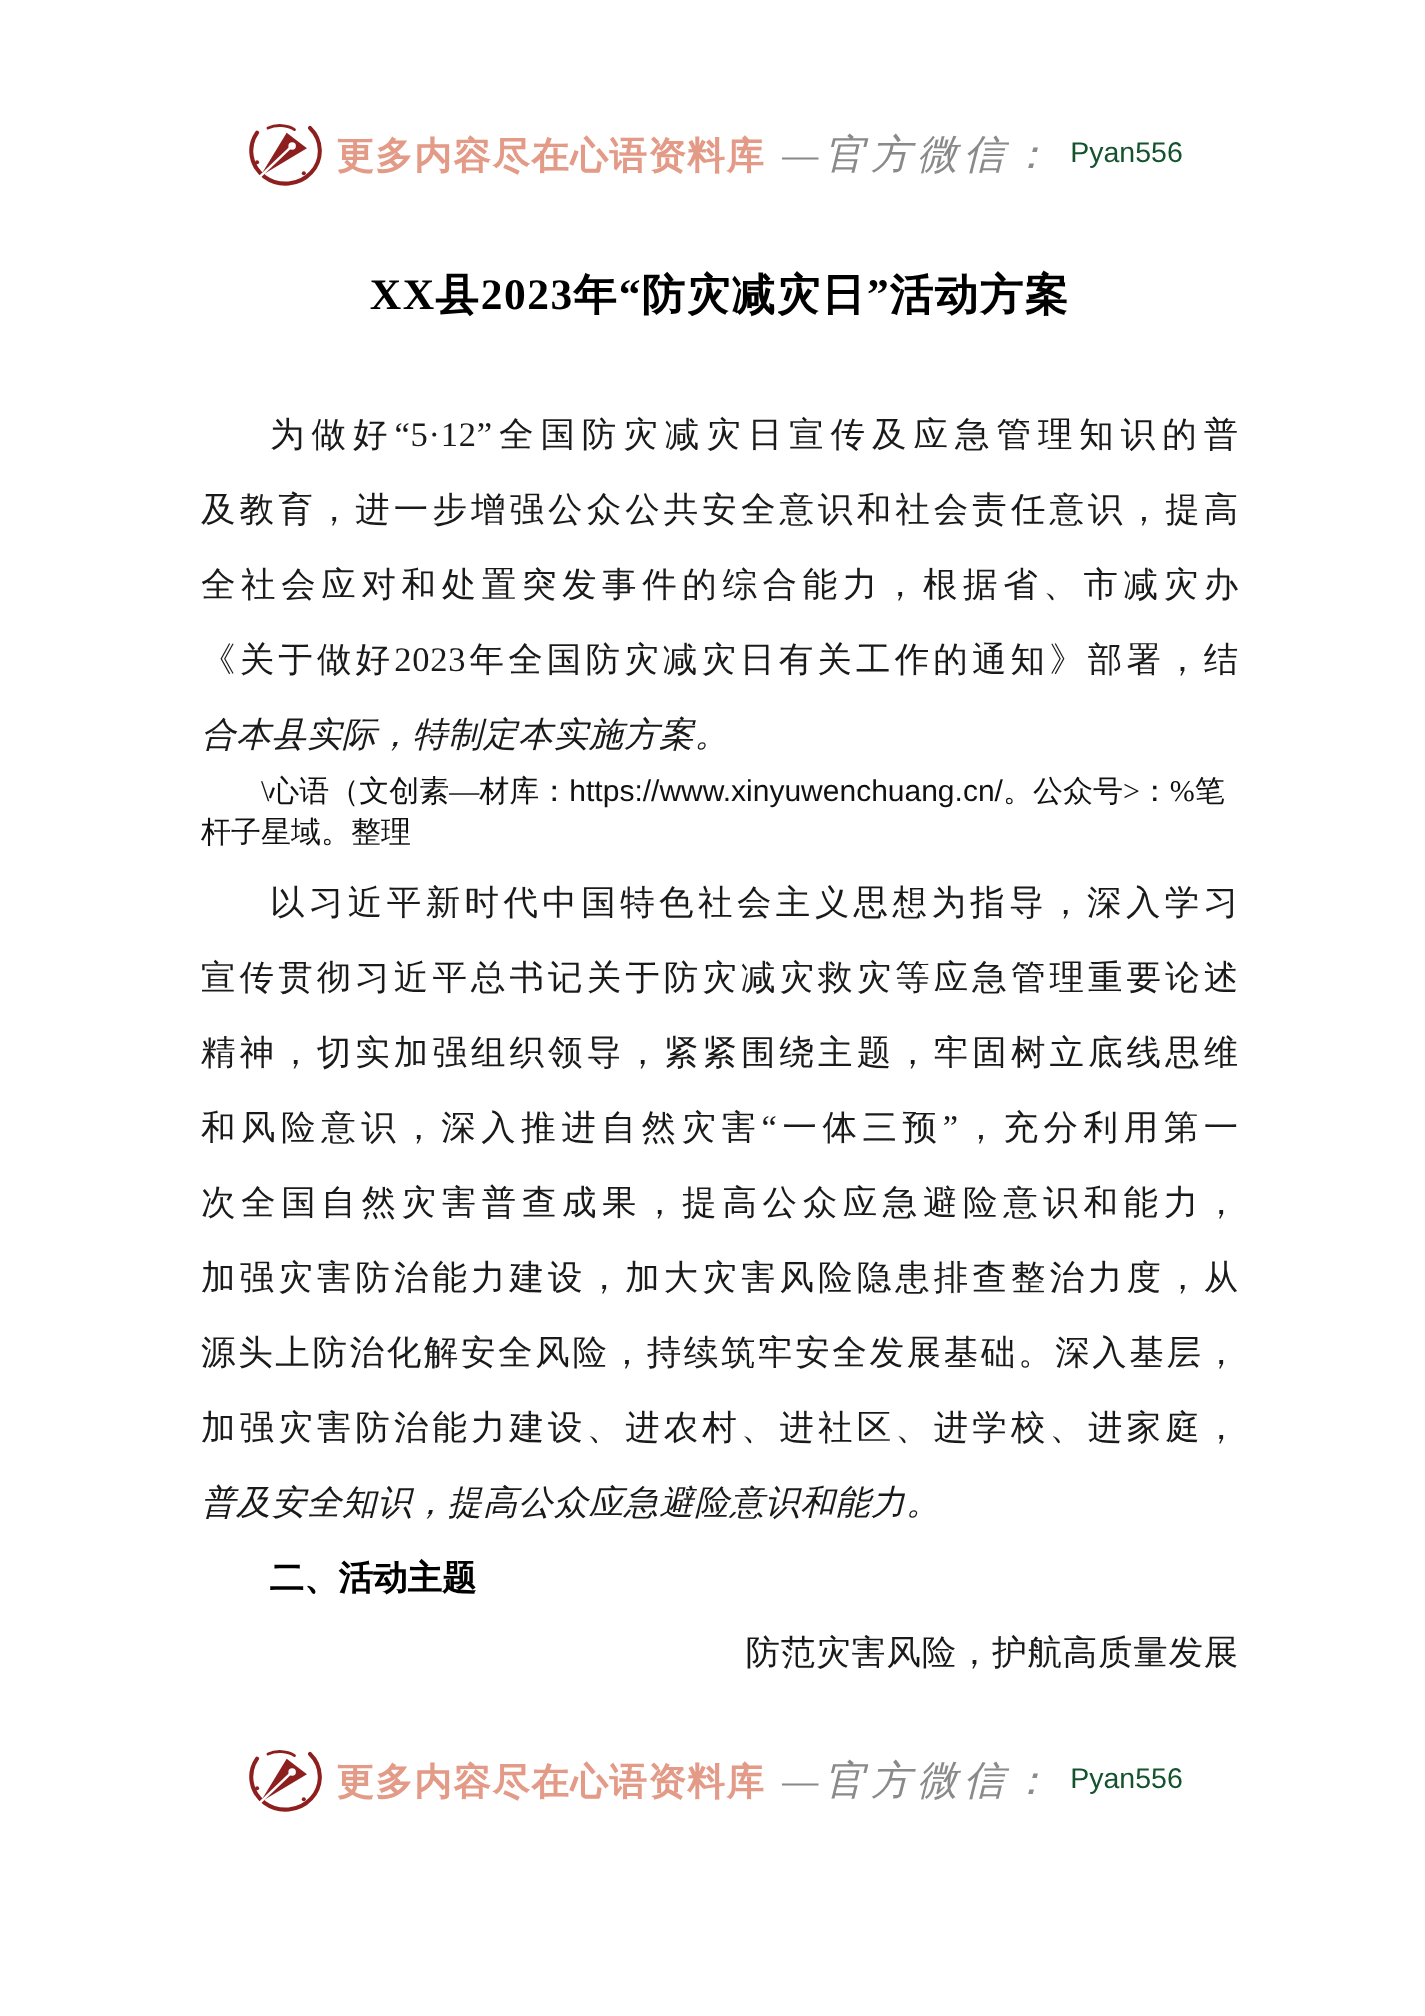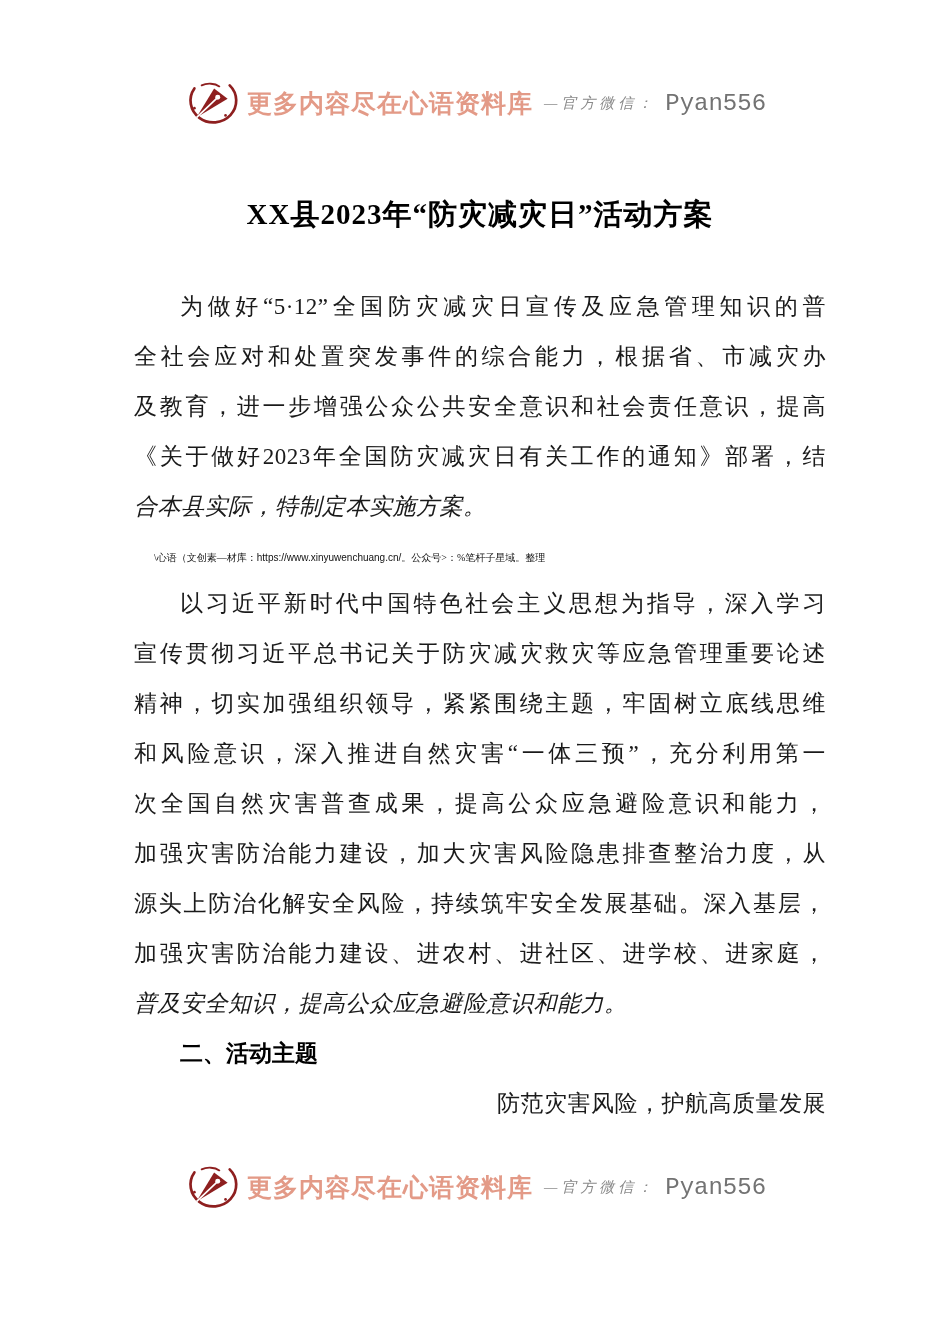--- a/index.html
+++ b/index.html
@@ -29,36 +29,36 @@
   .banner .logo { width: 54px; height: 54px; flex: 0 0 auto; }
   .banner .brand {
     color: #E39A87;
     font-weight: bold;
     font-size: 25px;
     letter-spacing: 1px;
   }
   .banner .wechat {
     color: #8a8a8a;
     font-style: italic;
-    font-size: 15px;
+    font-size: 27px;
     letter-spacing: 4px;
     margin-left: 2px;
   }
   .banner .wid {
-    color: #737373;
-    font-size: 24px;
-    font-family: Liberation Mono, monospace;
+    color: #14532d;
+    font-size: 19px;
+    font-family: Liberation Sans, sans-serif;
   }
 
   
   .doc {
     position: absolute;
     left: 133px;
     width: 692px;
-    top: 192px;
+    top: 175px;
   }
   .doc-title {
     text-align: center;
     font-size: 29px;
     font-weight: bold;
     letter-spacing: 1px;
     line-height: 44px;
     color: #000;
   }
   .para { margin-top: 46px; font-size: 23px; }
@@ -66,22 +66,22 @@
   .line {
     line-height: 50px;
     text-align: justify;
     text-align-last: justify;
     letter-spacing: 0.5px;
   }
   .line.first { text-indent: 2em; }
   .line.last { text-align-last: left; font-style: italic; }
 
   .note {
-    margin-top: 12px;
-    font-size: 10px;
+    margin-top: 0px;
+    font-size: 20px;
     line-height: 27px;
     color: #111;
   }
   .note .indent { display: inline-block; width: 2em; }
   .note .url {
     font-family: "Liberation Sans", "DejaVu Sans", sans-serif;
     color: #111;
     text-decoration: none;
   }
   .sec-heading {
@@ -120,22 +120,22 @@
     <span class="wechat">—官方微信：</span>
     <span class="wid">Pyan556</span>
   </div>
 
   <div class="doc">
 
     <h1 class="doc-title">XX县2023年“防灾减灾日”活动方案</h1>
 
     <div class="para first-para">
         <div class="line first">为做好“5·12”全国防灾减灾日宣传及应急管理知识的普</div>
+        <div class="line">及教育，进一步增强公众公共安全意识和社会责任意识，提高</div>
         <div class="line">全社会应对和处置突发事件的综合能力，根据省、市减灾办</div>
-        <div class="line">及教育，进一步增强公众公共安全意识和社会责任意识，提高</div>
         <div class="line">《关于做好2023年全国防灾减灾日有关工作的通知》部署，结</div>
         <div class="line last">合本县实际，特制定本实施方案。</div>
       </div>
 
     <div class="note">
       <div class="note-line"><span class="indent"></span><span>\心语（文创素—材库：</span><a class="url">https://www.xinyuwenchuang.cn/</a><span>。公众号&gt;：%笔杆子星域。整理</span></div>
     </div>
 
     <div class="para second">
         <div class="line first">以习近平新时代中国特色社会主义思想为指导，深入学习</div>

